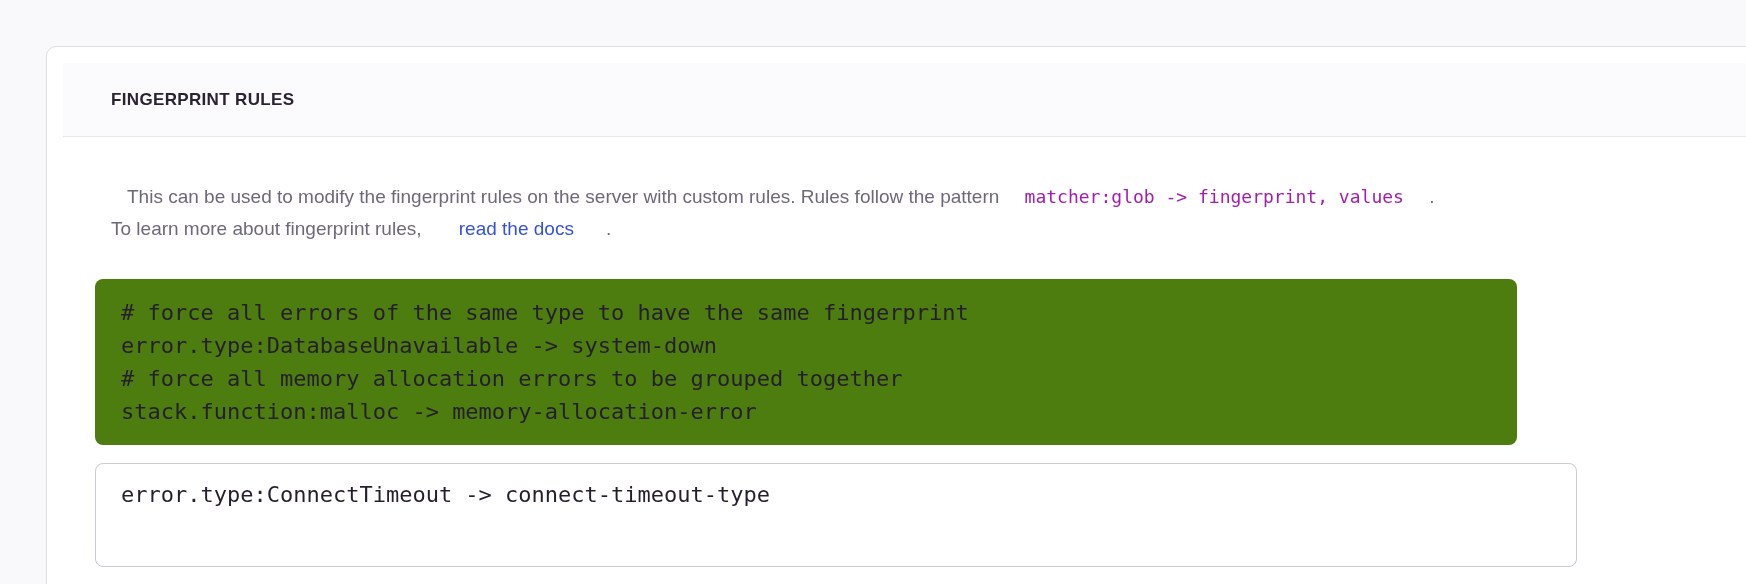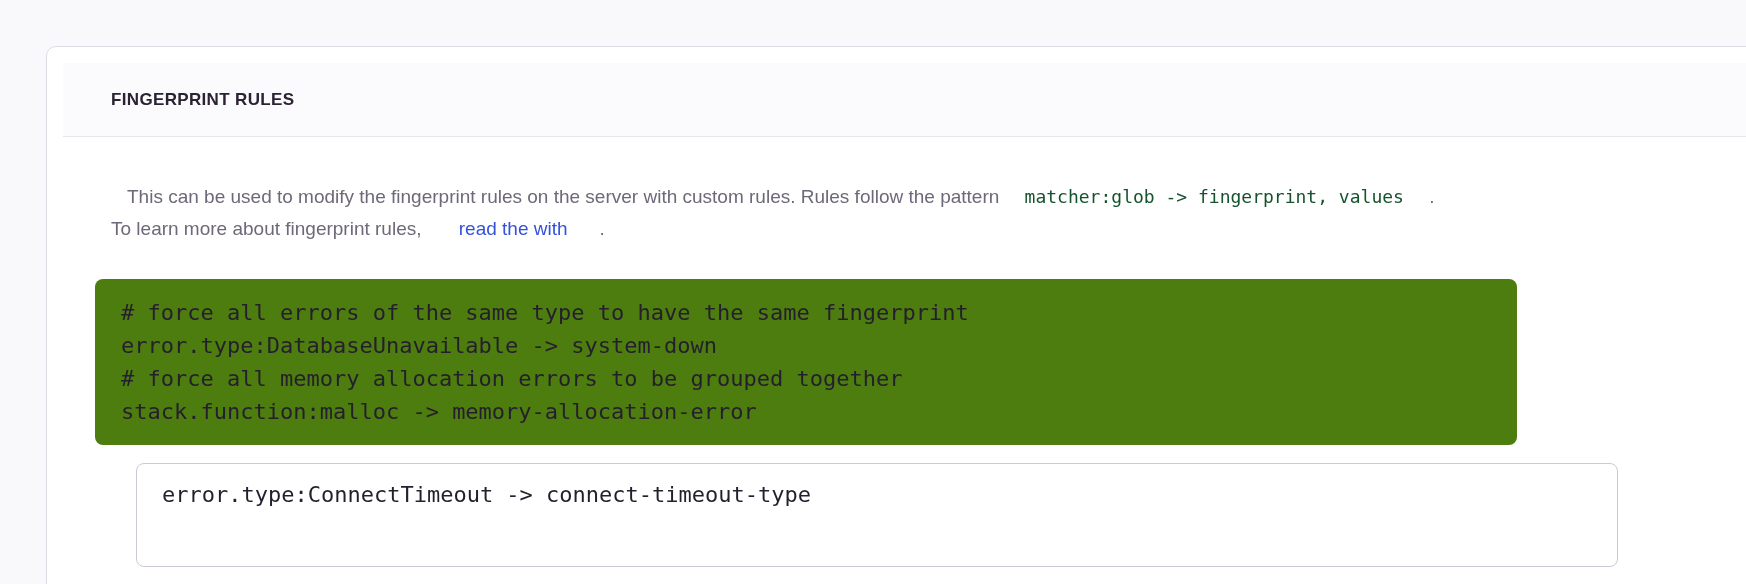--- a/index.html
+++ b/index.html
@@ -52,21 +52,21 @@
   .description {
     font-size: 19px;
     line-height: 32px;
     color: #6e6878;
     max-width: 1380px;
   }
 
   .inline-code {
     font-family: "DejaVu Sans Mono", "Liberation Mono", monospace;
     font-size: 18px;
-    color: #14532d;
+    color: #a21caf;
     padding: 0 4px;
   }
 
   .docs-link {
     color: #3452d9;
     text-decoration: none;
     cursor: pointer;
   }
 
   .example-block {
@@ -93,36 +93,35 @@
     border-radius: 8px;
     padding: 14px 25px;
     font-family: "DejaVu Sans Mono", "Liberation Mono", monospace;
     font-size: 22px;
     line-height: 33px;
     color: #251f2d;
     resize: none;
     outline: none;
     white-space: pre;
     overflow: hidden;
-    margin-left: 41px;
   }
 </style>
 </head>
 <body>
 
 <div class="page">
   <section class="panel">
 
     <header class="panel-header">
       <h2 class="panel-title">FINGERPRINT RULES</h2>
     </header>
 
     <div class="panel-body">
 
-      <p class="description"><span>This can be used to modify the fingerprint rules on the server with custom rules. Rules follow the pattern </span><code class="inline-code">matcher:glob -&gt; fingerprint, values</code><span> . To learn more about fingerprint rules, </span><a class="docs-link" href="#">read the with</a><span>.</span></p>
+      <p class="description"><span>This can be used to modify the fingerprint rules on the server with custom rules. Rules follow the pattern </span><code class="inline-code">matcher:glob -&gt; fingerprint, values</code><span> . To learn more about fingerprint rules, </span><a class="docs-link" href="#">read the docs</a><span>.</span></p>
 
       <pre class="example-block"># force all errors of the same type to have the same fingerprint
 error.type:DatabaseUnavailable -&gt; system-down
 # force all memory allocation errors to be grouped together
 stack.function:malloc -&gt; memory-allocation-error</pre>
 
       <textarea class="rules-input" spellcheck="false" style="">error.type:ConnectTimeout -&gt; connect-timeout-type</textarea>
 
     </div>
   </section>

